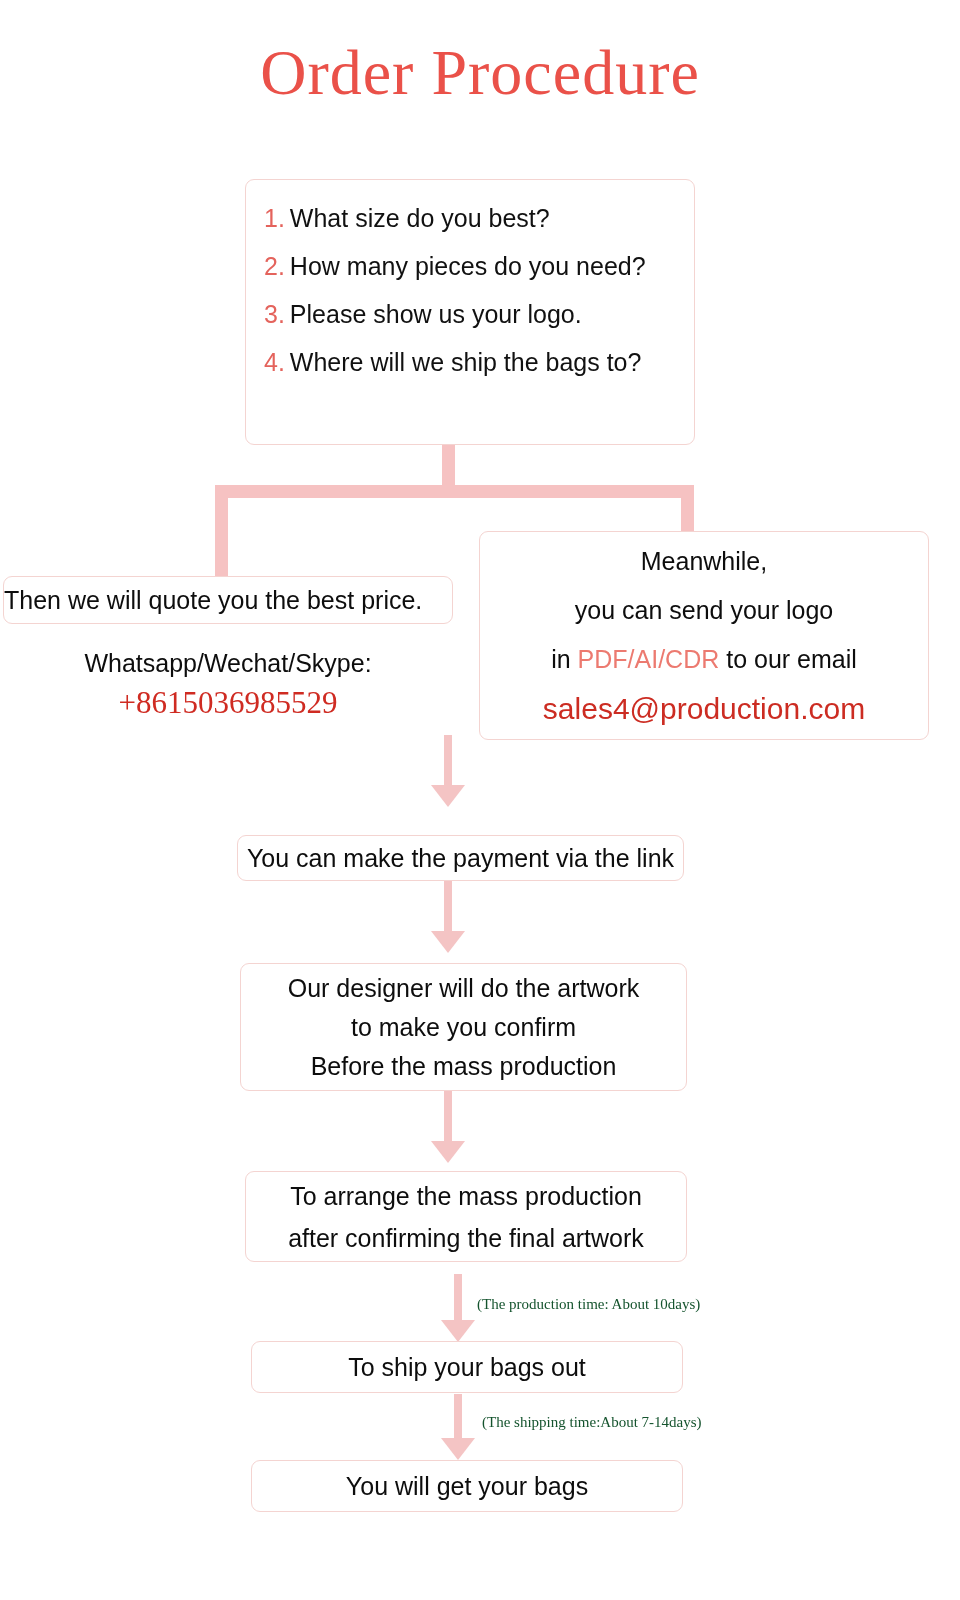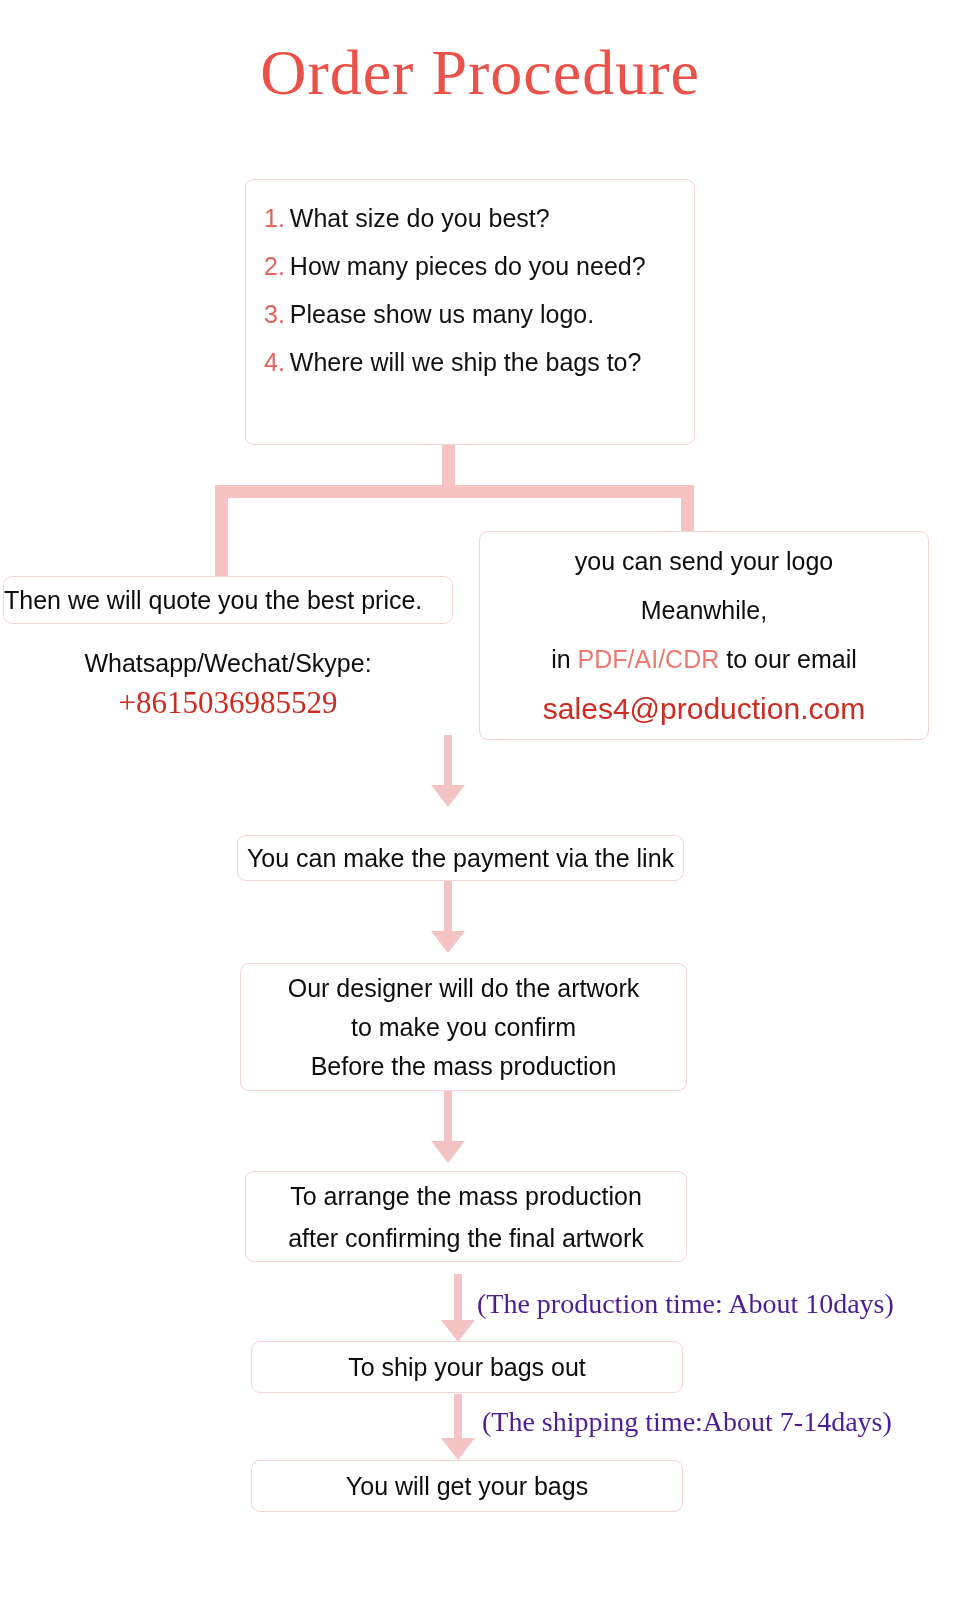--- a/index.html
+++ b/index.html
@@ -218,43 +218,43 @@
     left: 251px;
     top: 1460px;
     width: 432px;
     height: 52px;
   }
 
   
   .note {
     position: absolute;
     font-family: "Liberation Serif", serif;
-    font-size: 28px;
+    font-size: 15px;
     line-height: 28px;
-    color: #4c1d95;
+    color: #14532d;
     white-space: nowrap;
   }
   #note-production { left: 477px; top: 1290px; }
   #note-shipping   { left: 482px; top: 1408px; }
 </style>
 </head>
 <body>
 
 <div class="page-title">Order Procedure</div>
 
 <div class="box" id="box-clarify">
 
   <div class="item">
     <span class="num">1.</span><span>What size do you best?</span>
   </div>
   <div class="item">
     <span class="num">2.</span><span>How many pieces do you need?</span>
   </div>
   <div class="item">
-    <span class="num">3.</span><span>Please show us many logo.</span>
+    <span class="num">3.</span><span>Please show us your logo.</span>
   </div>
   <div class="item">
     <span class="num">4.</span><span>Where will we ship the bags to?</span>
   </div>
 </div>
 
 <div class="conn" id="conn-stem"></div>
 <div class="conn" id="conn-bar"></div>
 <div class="conn" id="conn-left"></div>
 <div class="conn" id="conn-right"></div>
@@ -262,22 +262,22 @@
 <div class="box" id="box-quote">
   <div class="line">Then we will quote you the best price.</div>
 </div>
 
 <div id="contact-block">
   <div class="channels">Whatsapp/Wechat/Skype:</div>
   <div class="phone">+8615036985529</div>
 </div>
 
 <div class="box center" id="box-meanwhile">
+  <div class="line">Meanwhile,</div>
   <div class="line">you can send your logo</div>
-  <div class="line">Meanwhile,</div>
   <div class="line">
     <span>in </span><span class="hl-format">PDF/AI/CDR</span><span> to our email</span>
   </div>
   <div class="email">sales4@production.com</div>
 </div>
 
 <div class="arrow" id="arrow-1">
   <div class="shaft"></div>
   <div class="head"></div>
 </div>

